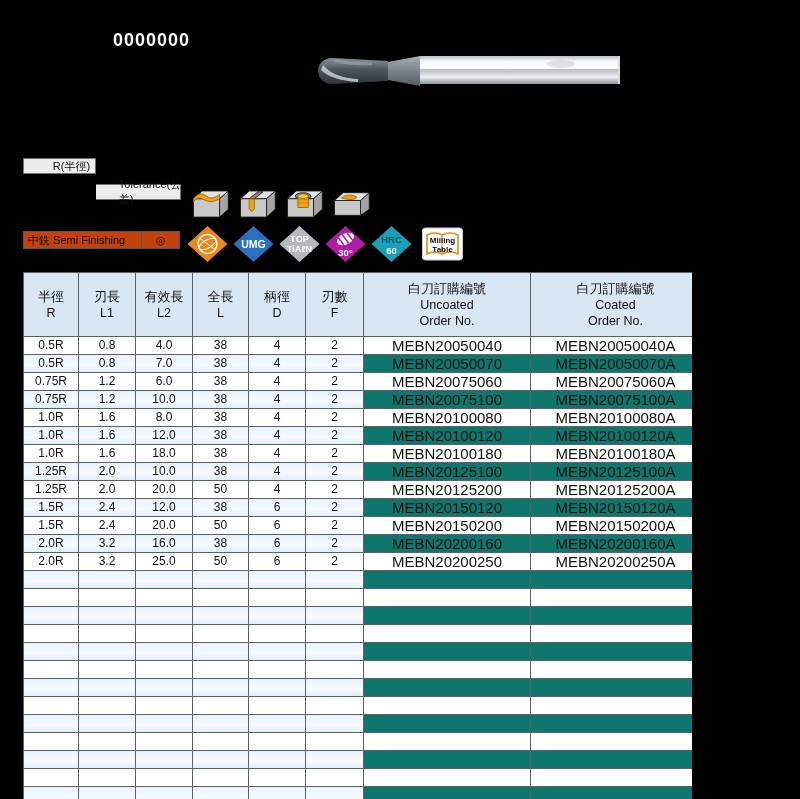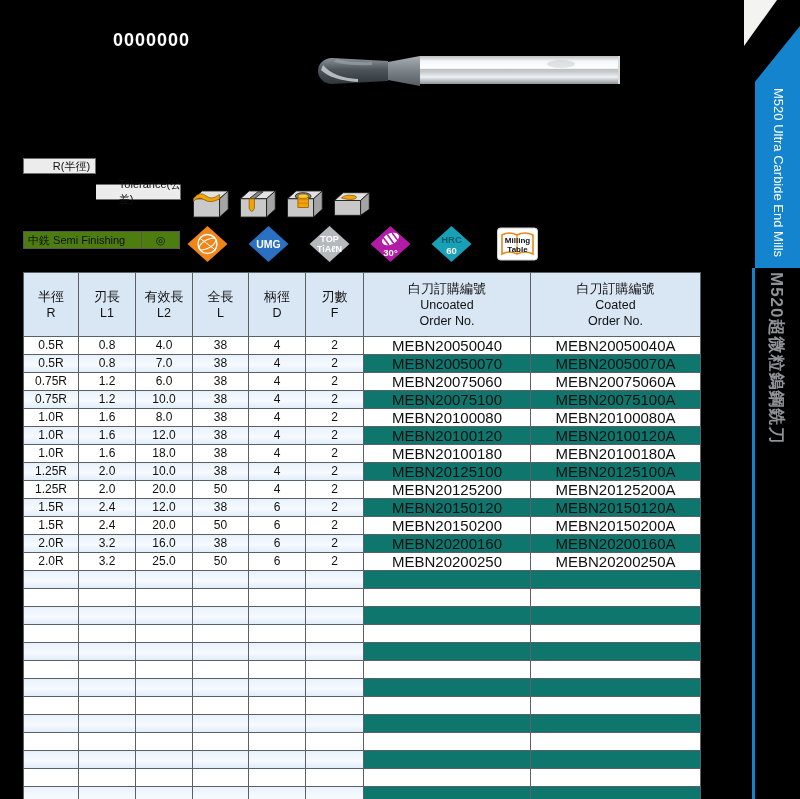--- a/index.html
+++ b/index.html
@@ -1,45 +1,45 @@
 <!DOCTYPE html>
 <html><head>
 <meta charset="utf-8">
 <style>
   * { margin:0; padding:0; box-sizing:border-box; }
   html,body { width:800px; height:799px; background:#000; overflow:hidden;
               font-family:"Liberation Sans", sans-serif; }
-  .page { position:relative; width:800px; height:799px; background:#000; overflow:hidden; }
+  .page { position:relative; width:692px; height:799px; background:#000; overflow:hidden; }
 
   
   .doc-title { position:absolute; left:113px; top:30px; color:#fff; font-size:18px;
                font-weight:bold; letter-spacing:1px; }
 
   
   .tool-photo { position:absolute; left:316px; top:50px; }
 
   
   .spec-labels { position:absolute; left:23px; top:158px; display:flex; }
   .spec-labels .box { height:16px; background:#ececec; border:1px solid #6f6f6f;
                       font-size:11px; color:#111; display:flex; align-items:center;
                       justify-content:center;padding-left:24px; }
   .spec-labels .box + .box { border-left:none; }
   .box-r { width:73px; } .box-tol { width:85px;margin-top:26px; }
 
   .milling-row { position:absolute; left:23px; top:231px; display:flex; }
-  .milling-row .box { height:18px; background:#4d7c0f; border:1px solid #555;
+  .milling-row .box { height:18px; background:#c2410c; border:1px solid #555;
                       font-size:11px; color:#111; display:flex; align-items:center; }
   .mill-label { width:119px; padding-left:4px; }
   .mill-rating { width:38px; border-left:none !important; justify-content:center; font-size:12px; }
 
   
   .app-icons { position:absolute; left:190px; top:186px; display:flex; gap:7px; }
 
   
-  .badges { position:absolute; left:186px; top:225px; display:flex; gap:18px; align-items:center; }
+  .badges { position:absolute; left:186px; top:225px; display:flex; gap:3px; align-items:center; }
 
   
   .spec-table { position:absolute; left:23px; top:272px; width:677px;
                 border-collapse:collapse; table-layout:fixed;
                 border:1px solid #3a3f45; }
   .spec-table th, .spec-table td { border:1px solid #5c6168; text-align:center;
                                    color:#101010; overflow:hidden; white-space:nowrap; }
   .spec-table thead th { height:64px; background:#d9e7f5; font-weight:normal;
                          vertical-align:middle; }
   .spec-table thead .hl { display:block; font-size:13px; line-height:16px; }

